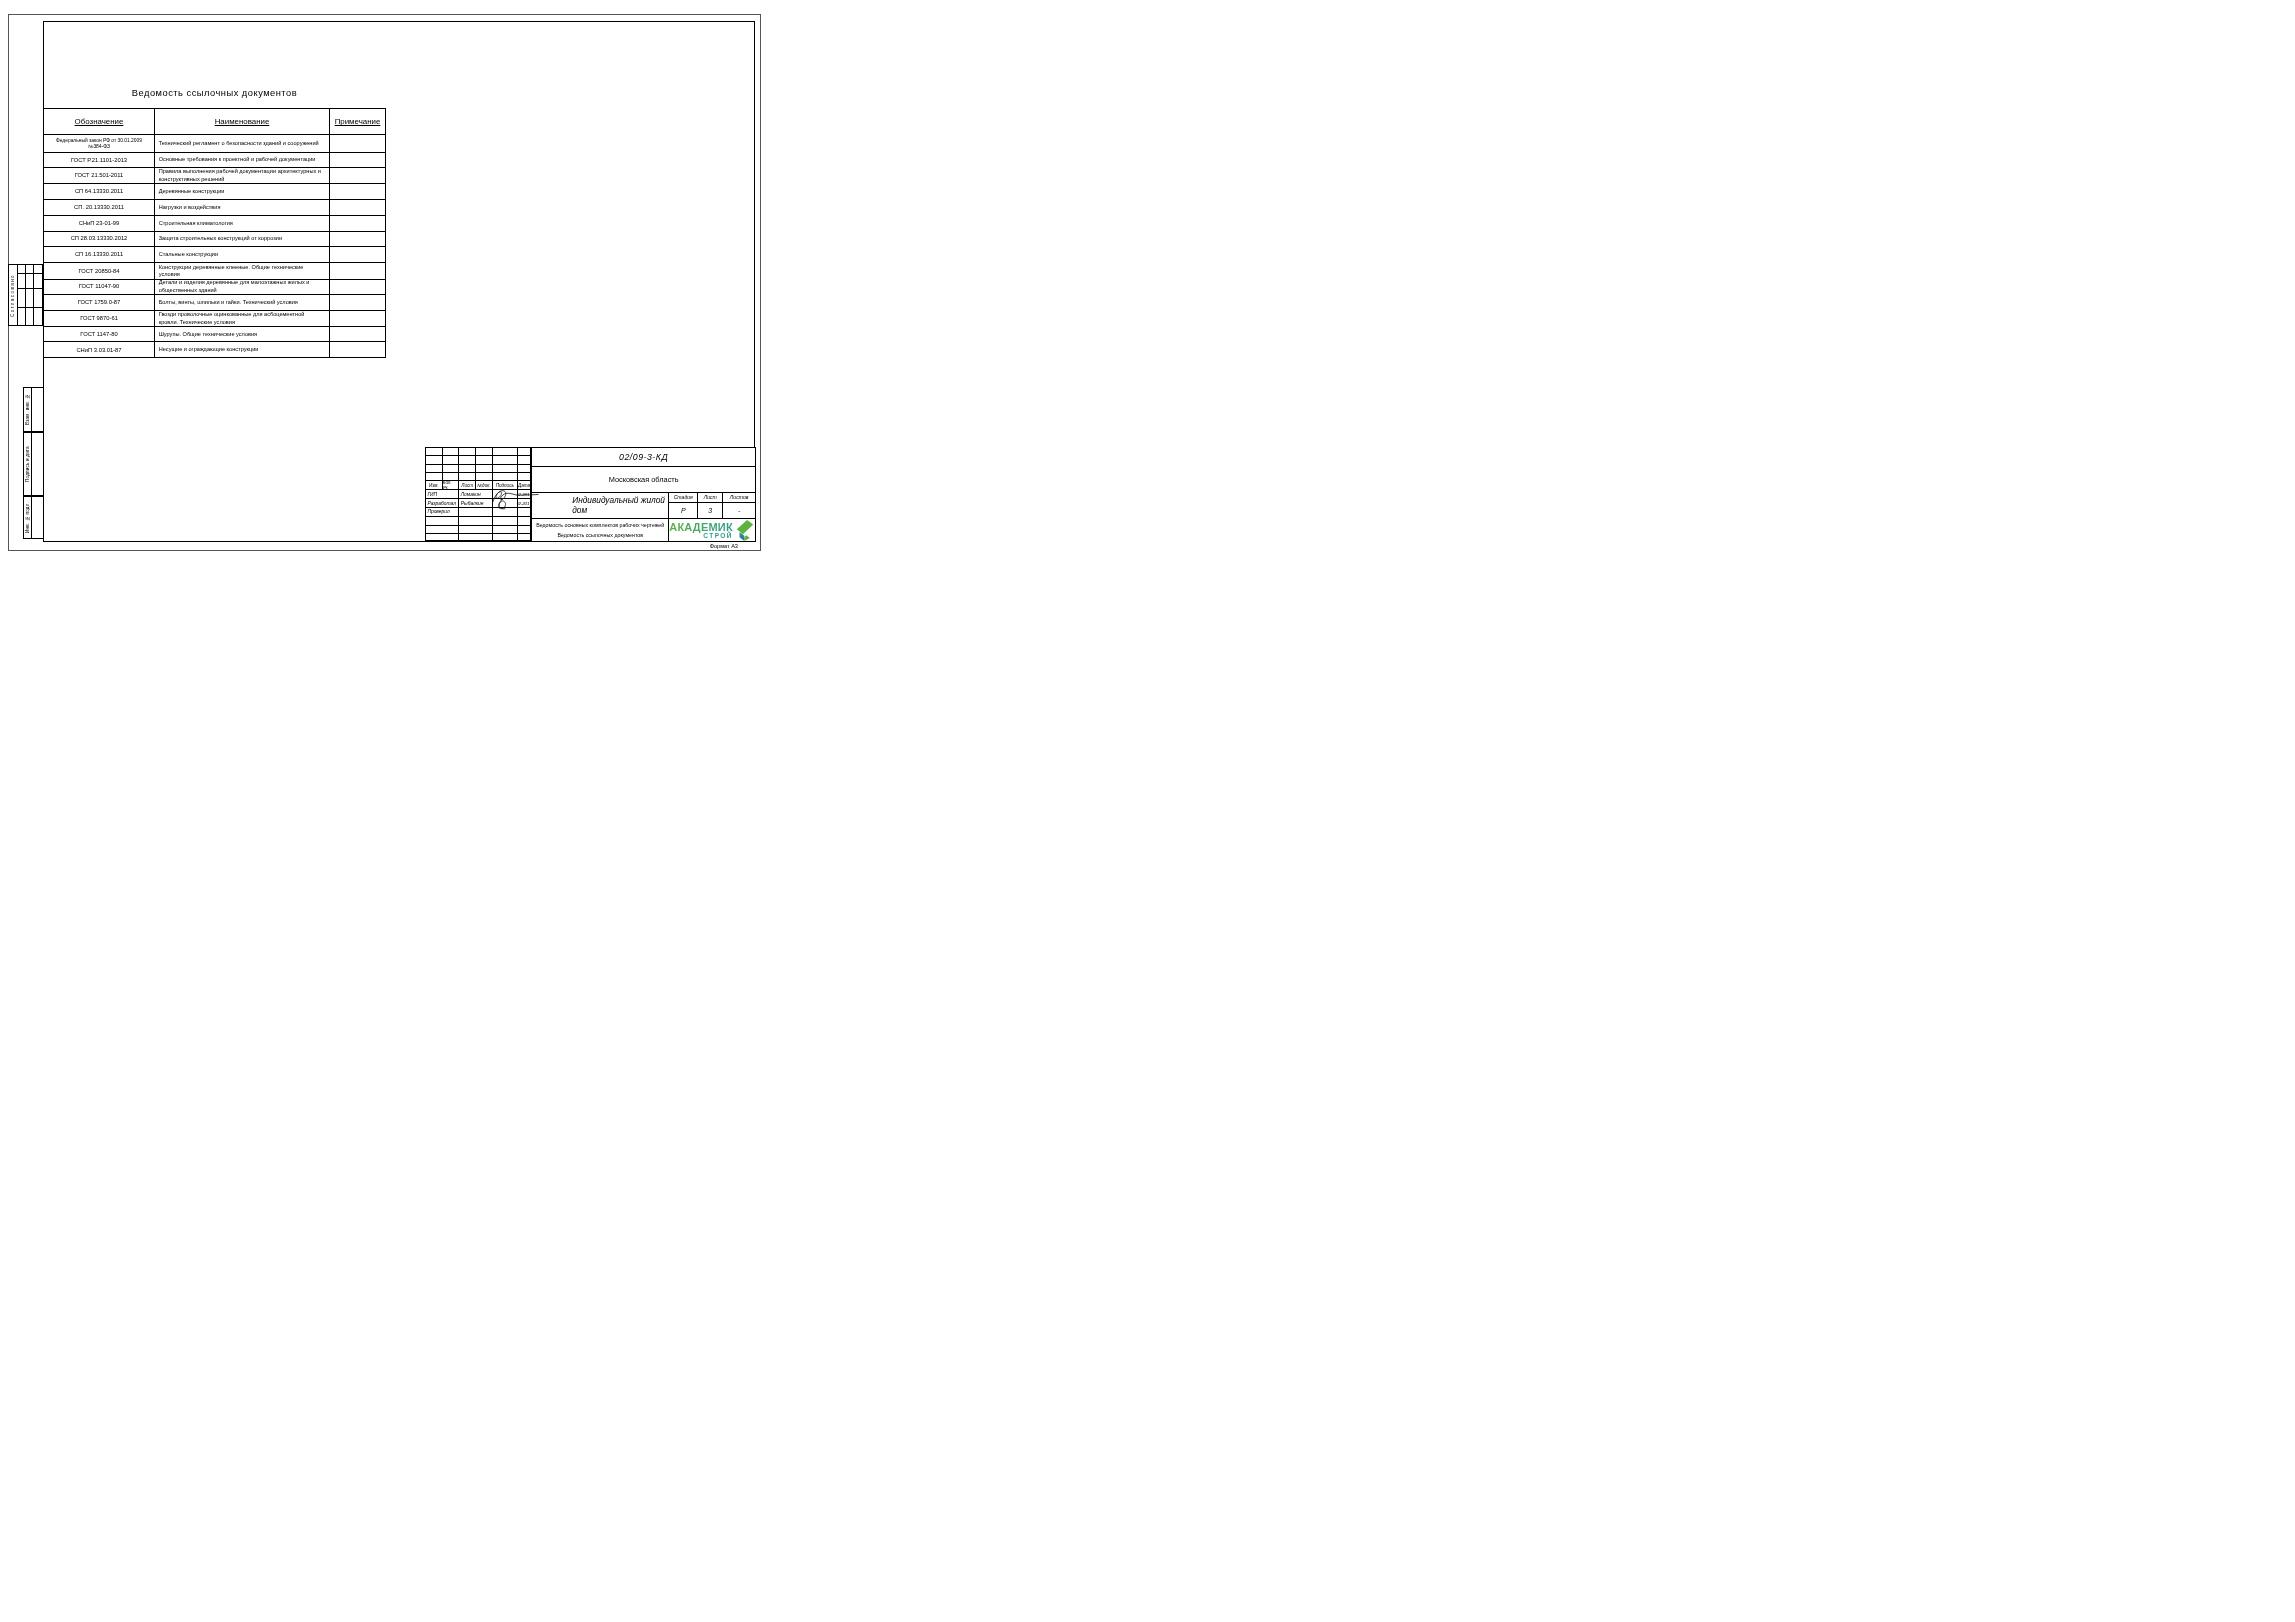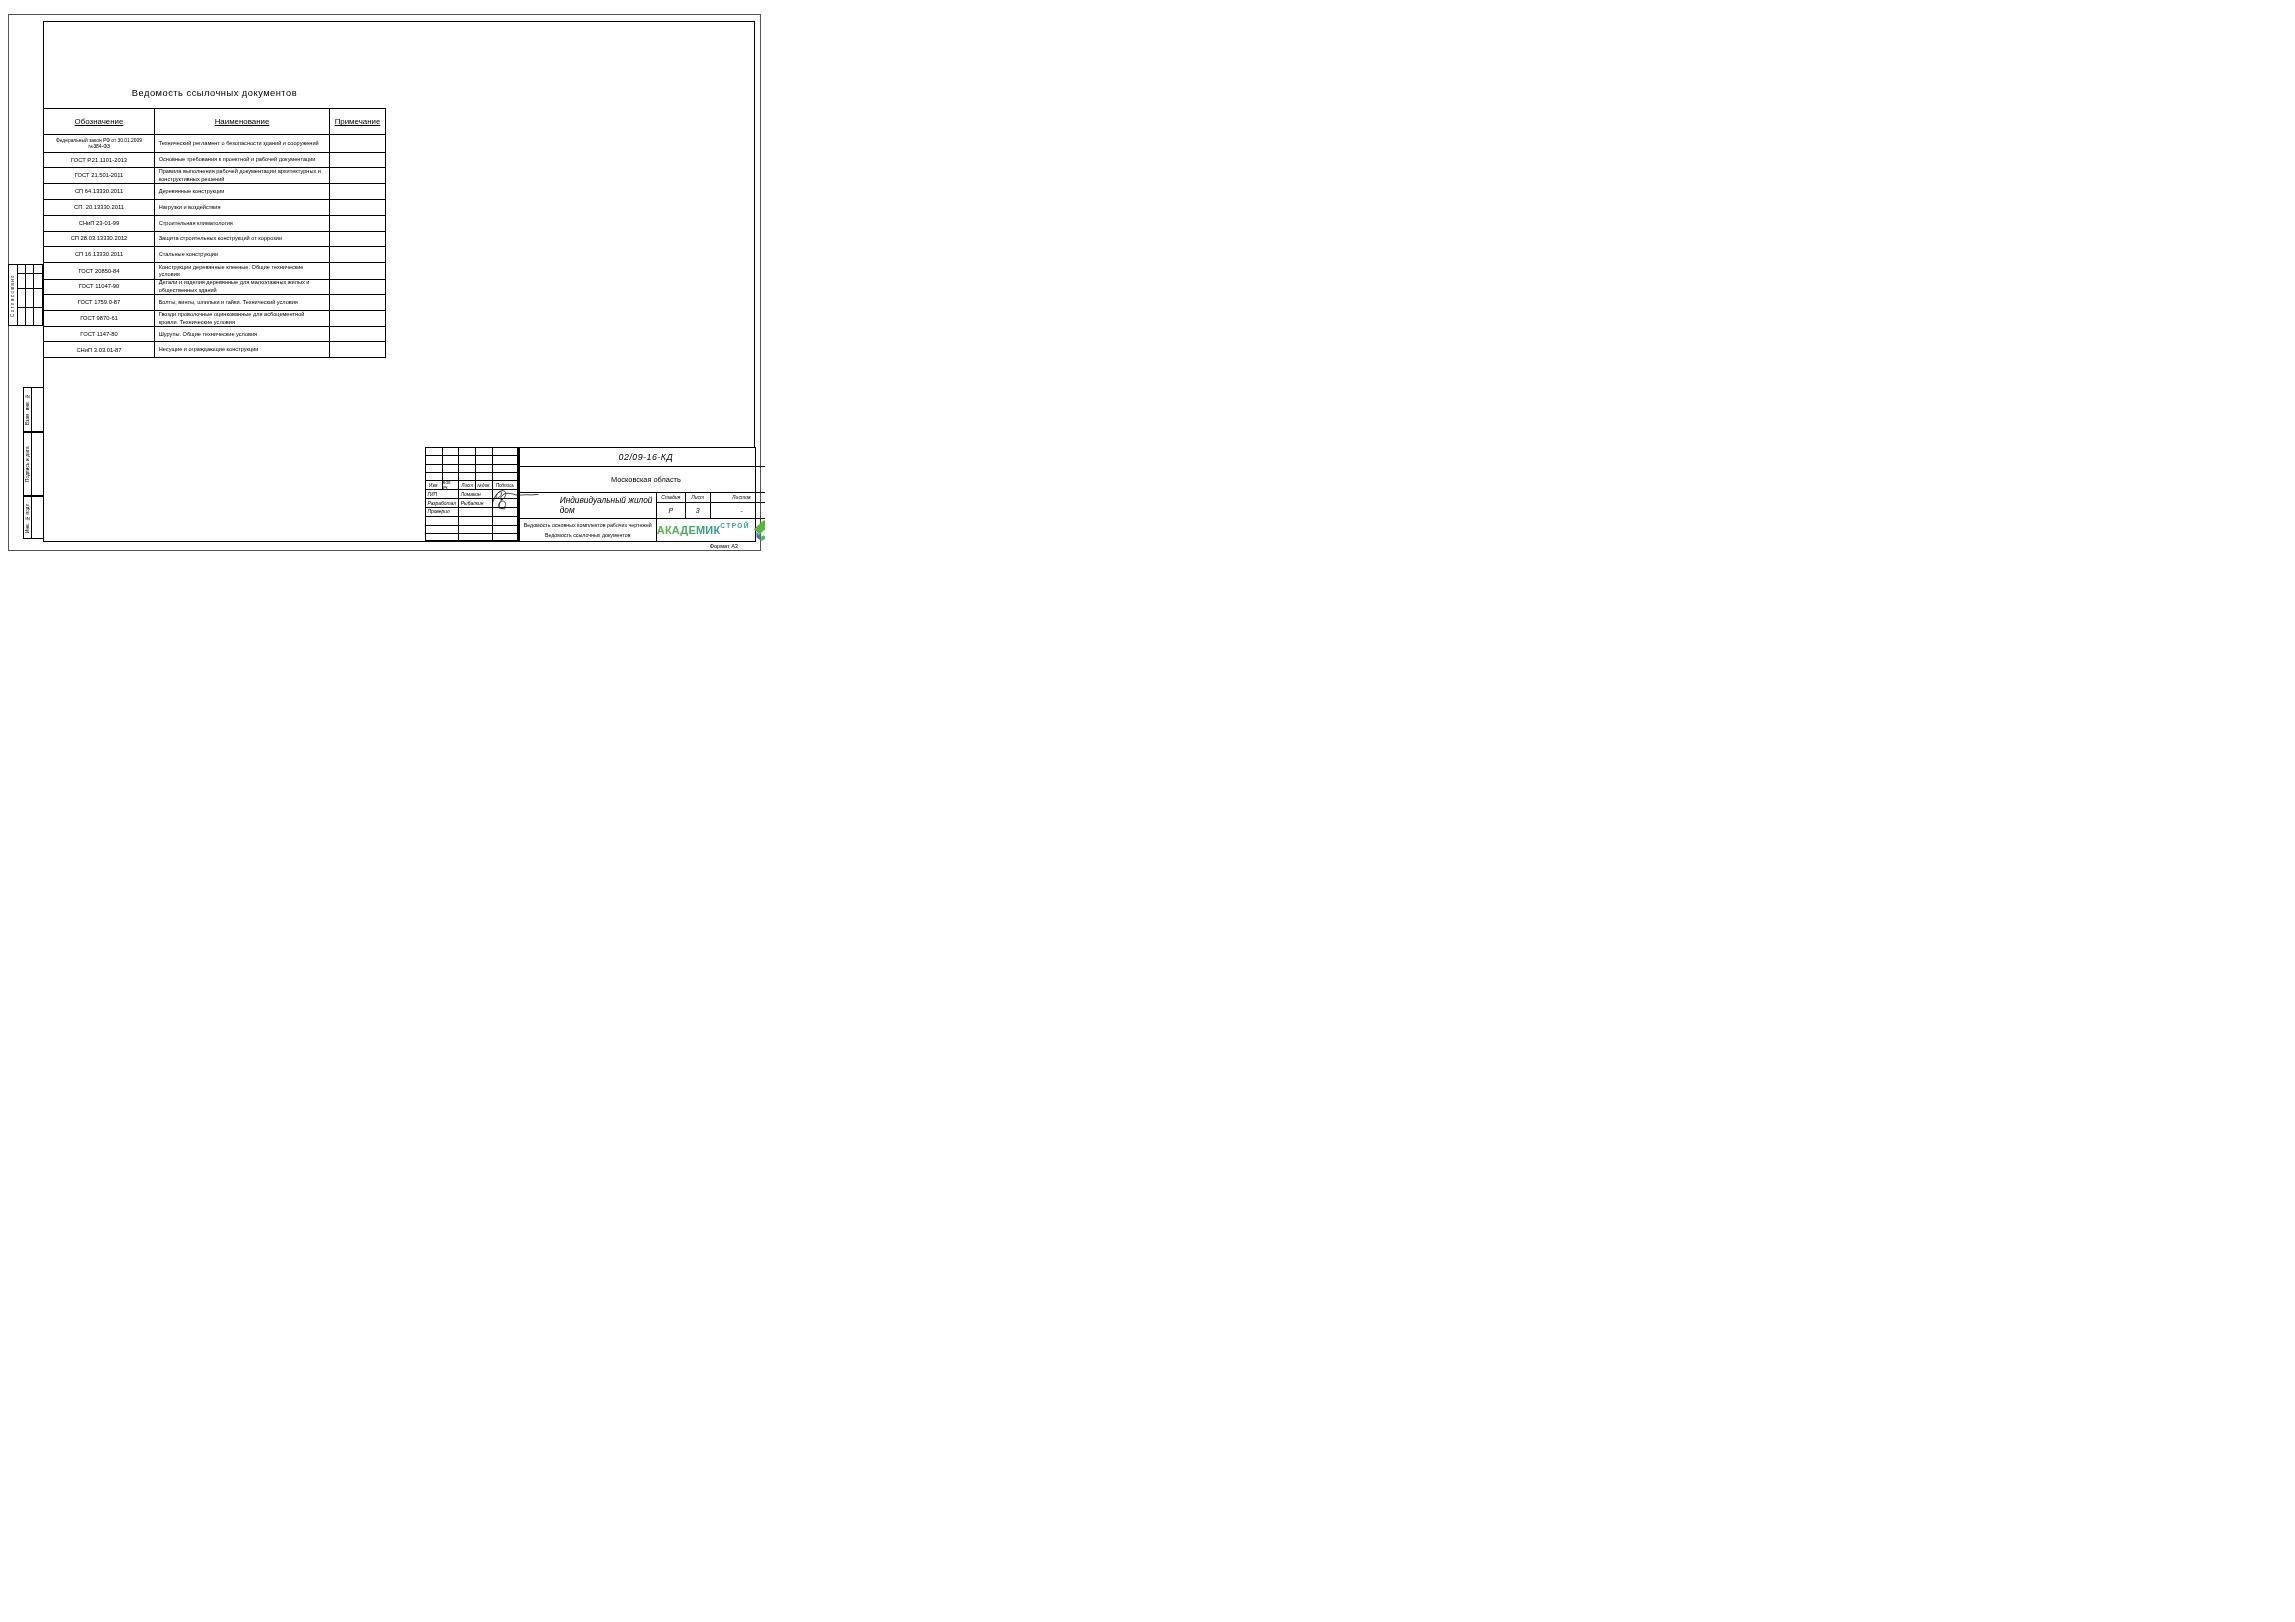--- a/index.html
+++ b/index.html
@@ -68,21 +68,21 @@
   .stg{border-right:0.9px solid #000;border-bottom:0.9px solid #000;box-sizing:border-box;display:flex;
        align-items:center;justify-content:center;font-style:italic;}
   .stg:nth-child(3n){border-right:none;}
   .stg:nth-child(n+4){border-bottom:none;}
   .stg.lb{font-size:5.1px;}
   .stg.vl{font-size:7px;}
   .sr4{flex:1;display:flex;}
   .docnames{width:137px;border-right:1.2px solid #000;box-sizing:border-box;display:flex;flex-direction:column;
             align-items:center;justify-content:center;font-size:5.3px;line-height:1.9;text-align:center;}
   .logo-cell{flex:1;display:flex;align-items:center;justify-content:center;gap:2.8px;}
-  .logo-text{display:flex;flex-direction:row;}
+  .logo-text{display:flex;flex-direction:column;}
   .logo-line1{font-size:11px;font-weight:bold;letter-spacing:0.2px;
               background:linear-gradient(90deg,var(--lg,#5cb340),var(--lt,#2e9b8f));
               -webkit-background-clip:text;background-clip:text;color:transparent;}
   .logo-line2{font-size:6.5px;font-weight:bold;color:var(--lt,#2e9b8f);text-align:right;
               margin-top:-1.9px;letter-spacing:1.4px;}
   .format-note{position:absolute;left:673px;top:531px;width:65px;text-align:right;font-size:5.6px;}
 </style>
 </head>
 <body>
 
@@ -269,21 +269,21 @@
         <div class="sc"></div>
         <div class="sc"></div>
       </div>
 
     <svg class="sig-overlay" width="52" height="24" viewBox="0 0 112 52">
       <path id="sig-gip" d="M6,30 C12,8 28,2 24,14 C21,23 8,26 14,15 C22,1 38,4 33,17 C29,27 18,28 24,19 C33,7 44,12 56,15 C64,17 76,13 88,15 L104,14"></path>
       <path id="sig-dev" d="M28,22 C14,36 16,48 27,44 C38,40 33,24 24,29 C15,34 20,48 32,45"></path>
     </svg>
 
     <div class="stamp-right">
-      <div class="sr1">02/09-16-КД</div>
+      <div class="sr1">02/09-3-КД</div>
       <div class="sr2">Московская область</div>
       <div class="sr3">
         <div class="project-cell">Индивидуальный жилой дом</div>
         <div class="stage-grid">
           <div class="stg lb">Стадия</div>
           <div class="stg lb">Лист</div>
           <div class="stg lb">Листов</div>
           <div class="stg vl">Р</div>
           <div class="stg vl">3</div>
           <div class="stg vl">-</div>

